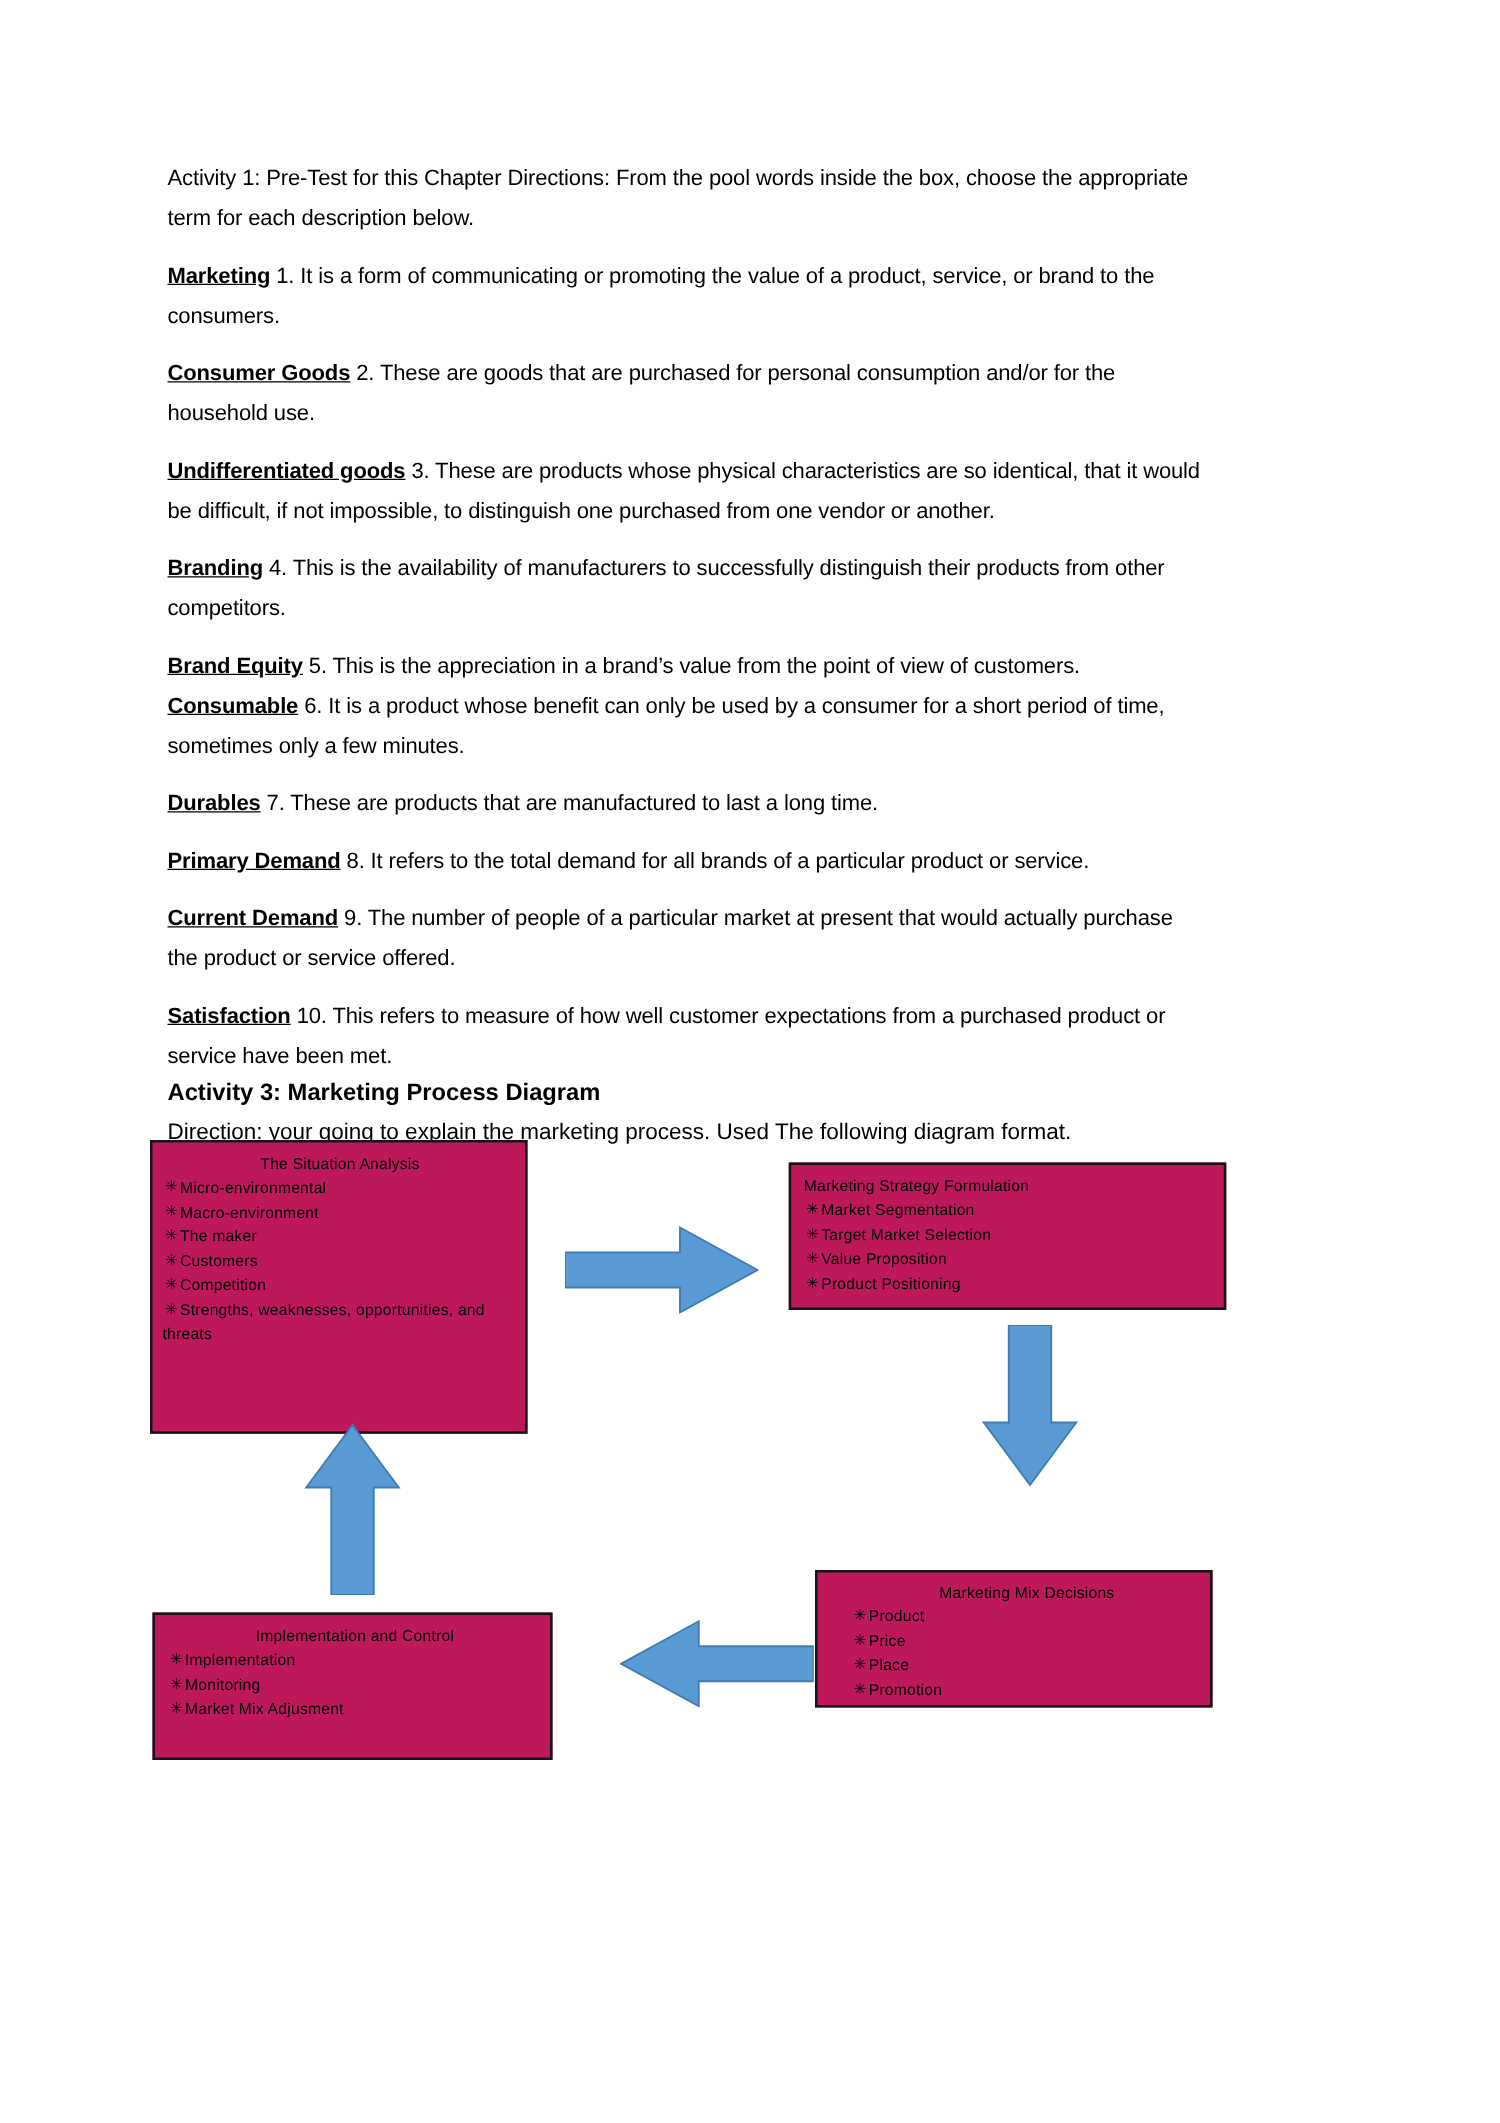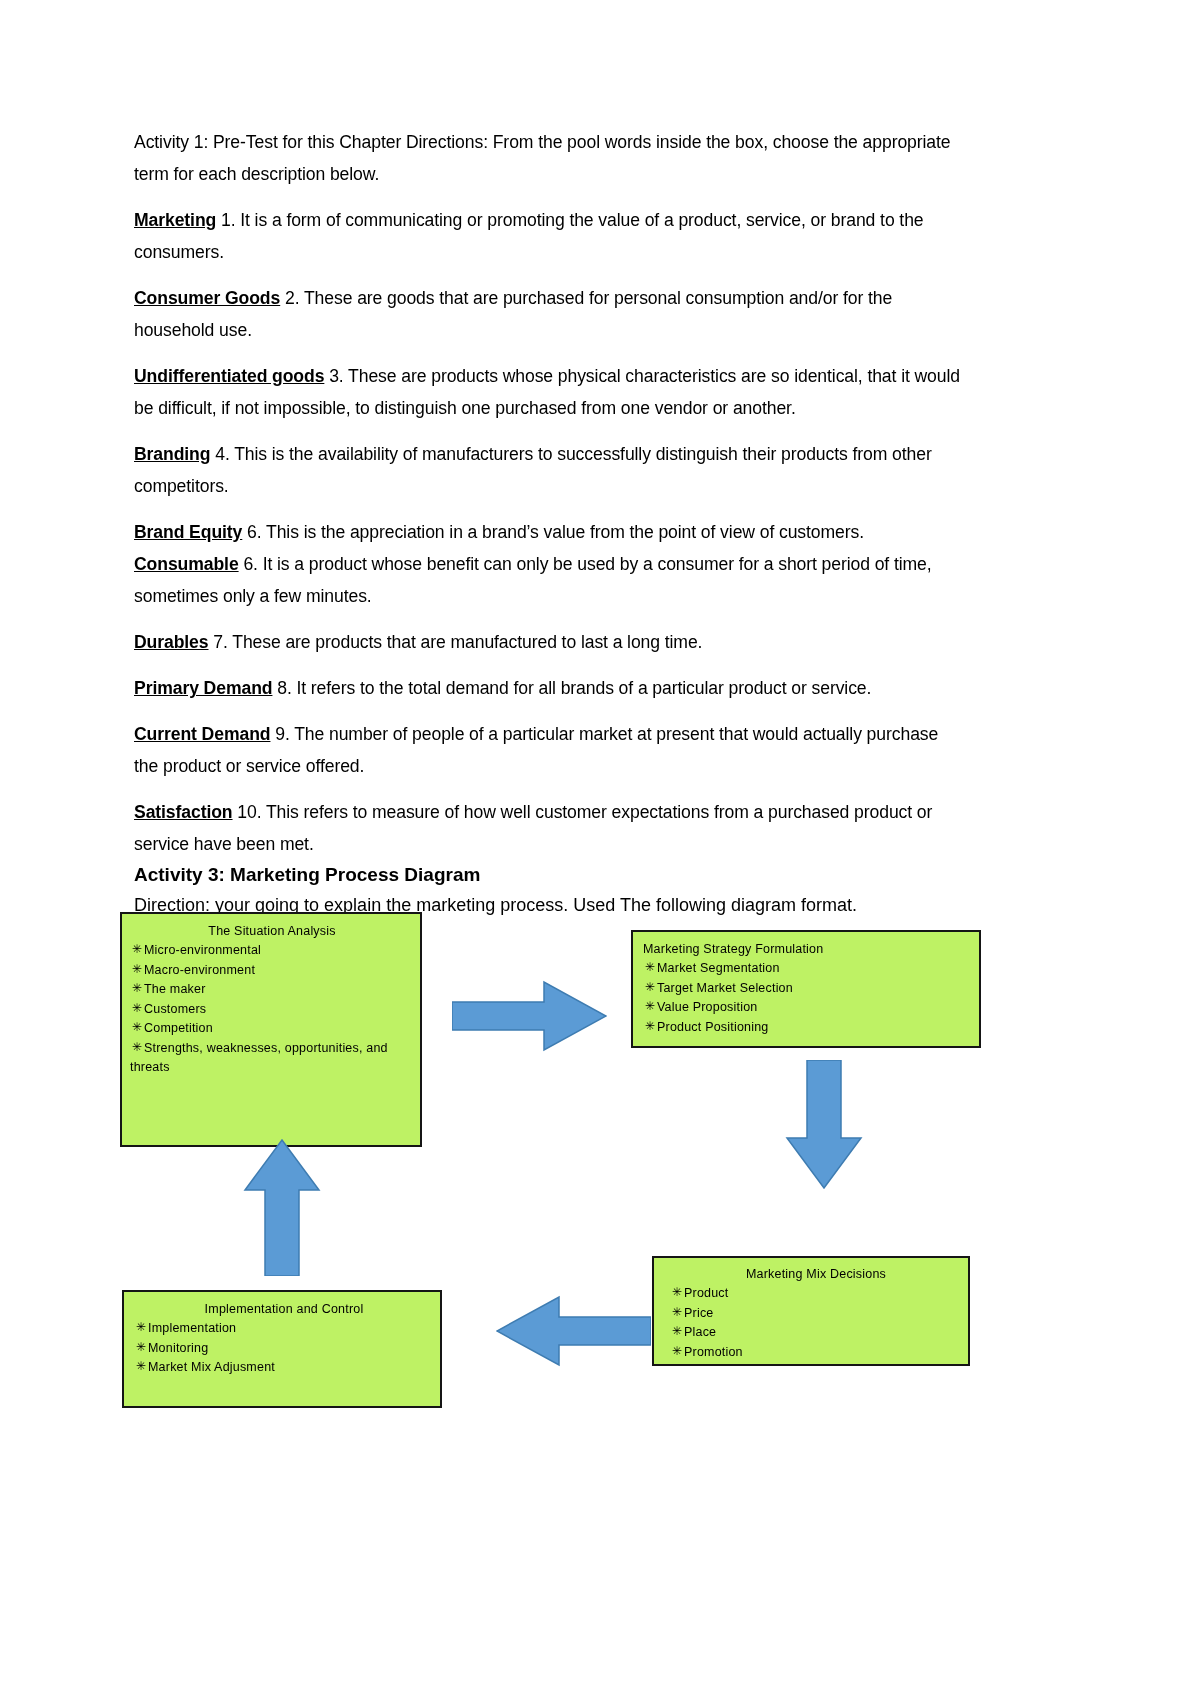--- a/index.html
+++ b/index.html
@@ -58,21 +58,21 @@
   .diagram {
     position: absolute;
     left: 0;
     top: 890px;
     width: 1200px;
     height: 560px;
   }
   .box {
     position: absolute;
     border: 2px solid #151515;
-    background: #bef264;
+    background: #be185d;
     box-sizing: border-box;
   }
   .box-title {
     font-size: 12.5px;
     text-align: center;
     line-height: 19px;
     letter-spacing: 0.2px;
     white-space: nowrap;
   }
   .box-title.left-ish {
@@ -113,21 +113,21 @@
     top: 40px;
     width: 350px;
     height: 118px;
     padding: 8px 6px 0 10px;
   }
   #box-mix {
     left: 652px;
     top: 366px;
     width: 318px;
     height: 110px;
-    padding: 7px 6px 0 16px;
+    padding: 7px 6px 0 27px;
   }
   #box-implementation {
     left: 122px;
     top: 400px;
     width: 320px;
     height: 118px;
     padding: 8px 6px 0 10px;
   }
 
   .arrow {
@@ -159,21 +159,21 @@
 
     <p class="para">
       <span class="term">Undifferentiated goods</span><span> 3. These are products whose physical characteristics are so identical, that it would be difficult, if not impossible, to distinguish one purchased from one vendor or another.</span>
     </p>
 
     <p class="para">
       <span class="term">Branding</span><span> 4. This is the availability of manufacturers to successfully distinguish their products from other competitors.</span>
     </p>
 
     <p class="para tight">
-      <span class="term">Brand Equity</span><span> 6. This is the appreciation in a brand’s value from the point of view of customers.</span>
+      <span class="term">Brand Equity</span><span> 5. This is the appreciation in a brand’s value from the point of view of customers.</span>
     </p>
 
     <p class="para">
       <span class="term">Consumable</span><span> 6. It is a product whose benefit can only be used by a consumer for a short period of time, sometimes only a few minutes.</span>
     </p>
 
     <p class="para">
       <span class="term">Durables</span><span> 7. These are products that are manufactured to last a long time.</span>
     </p>
 

